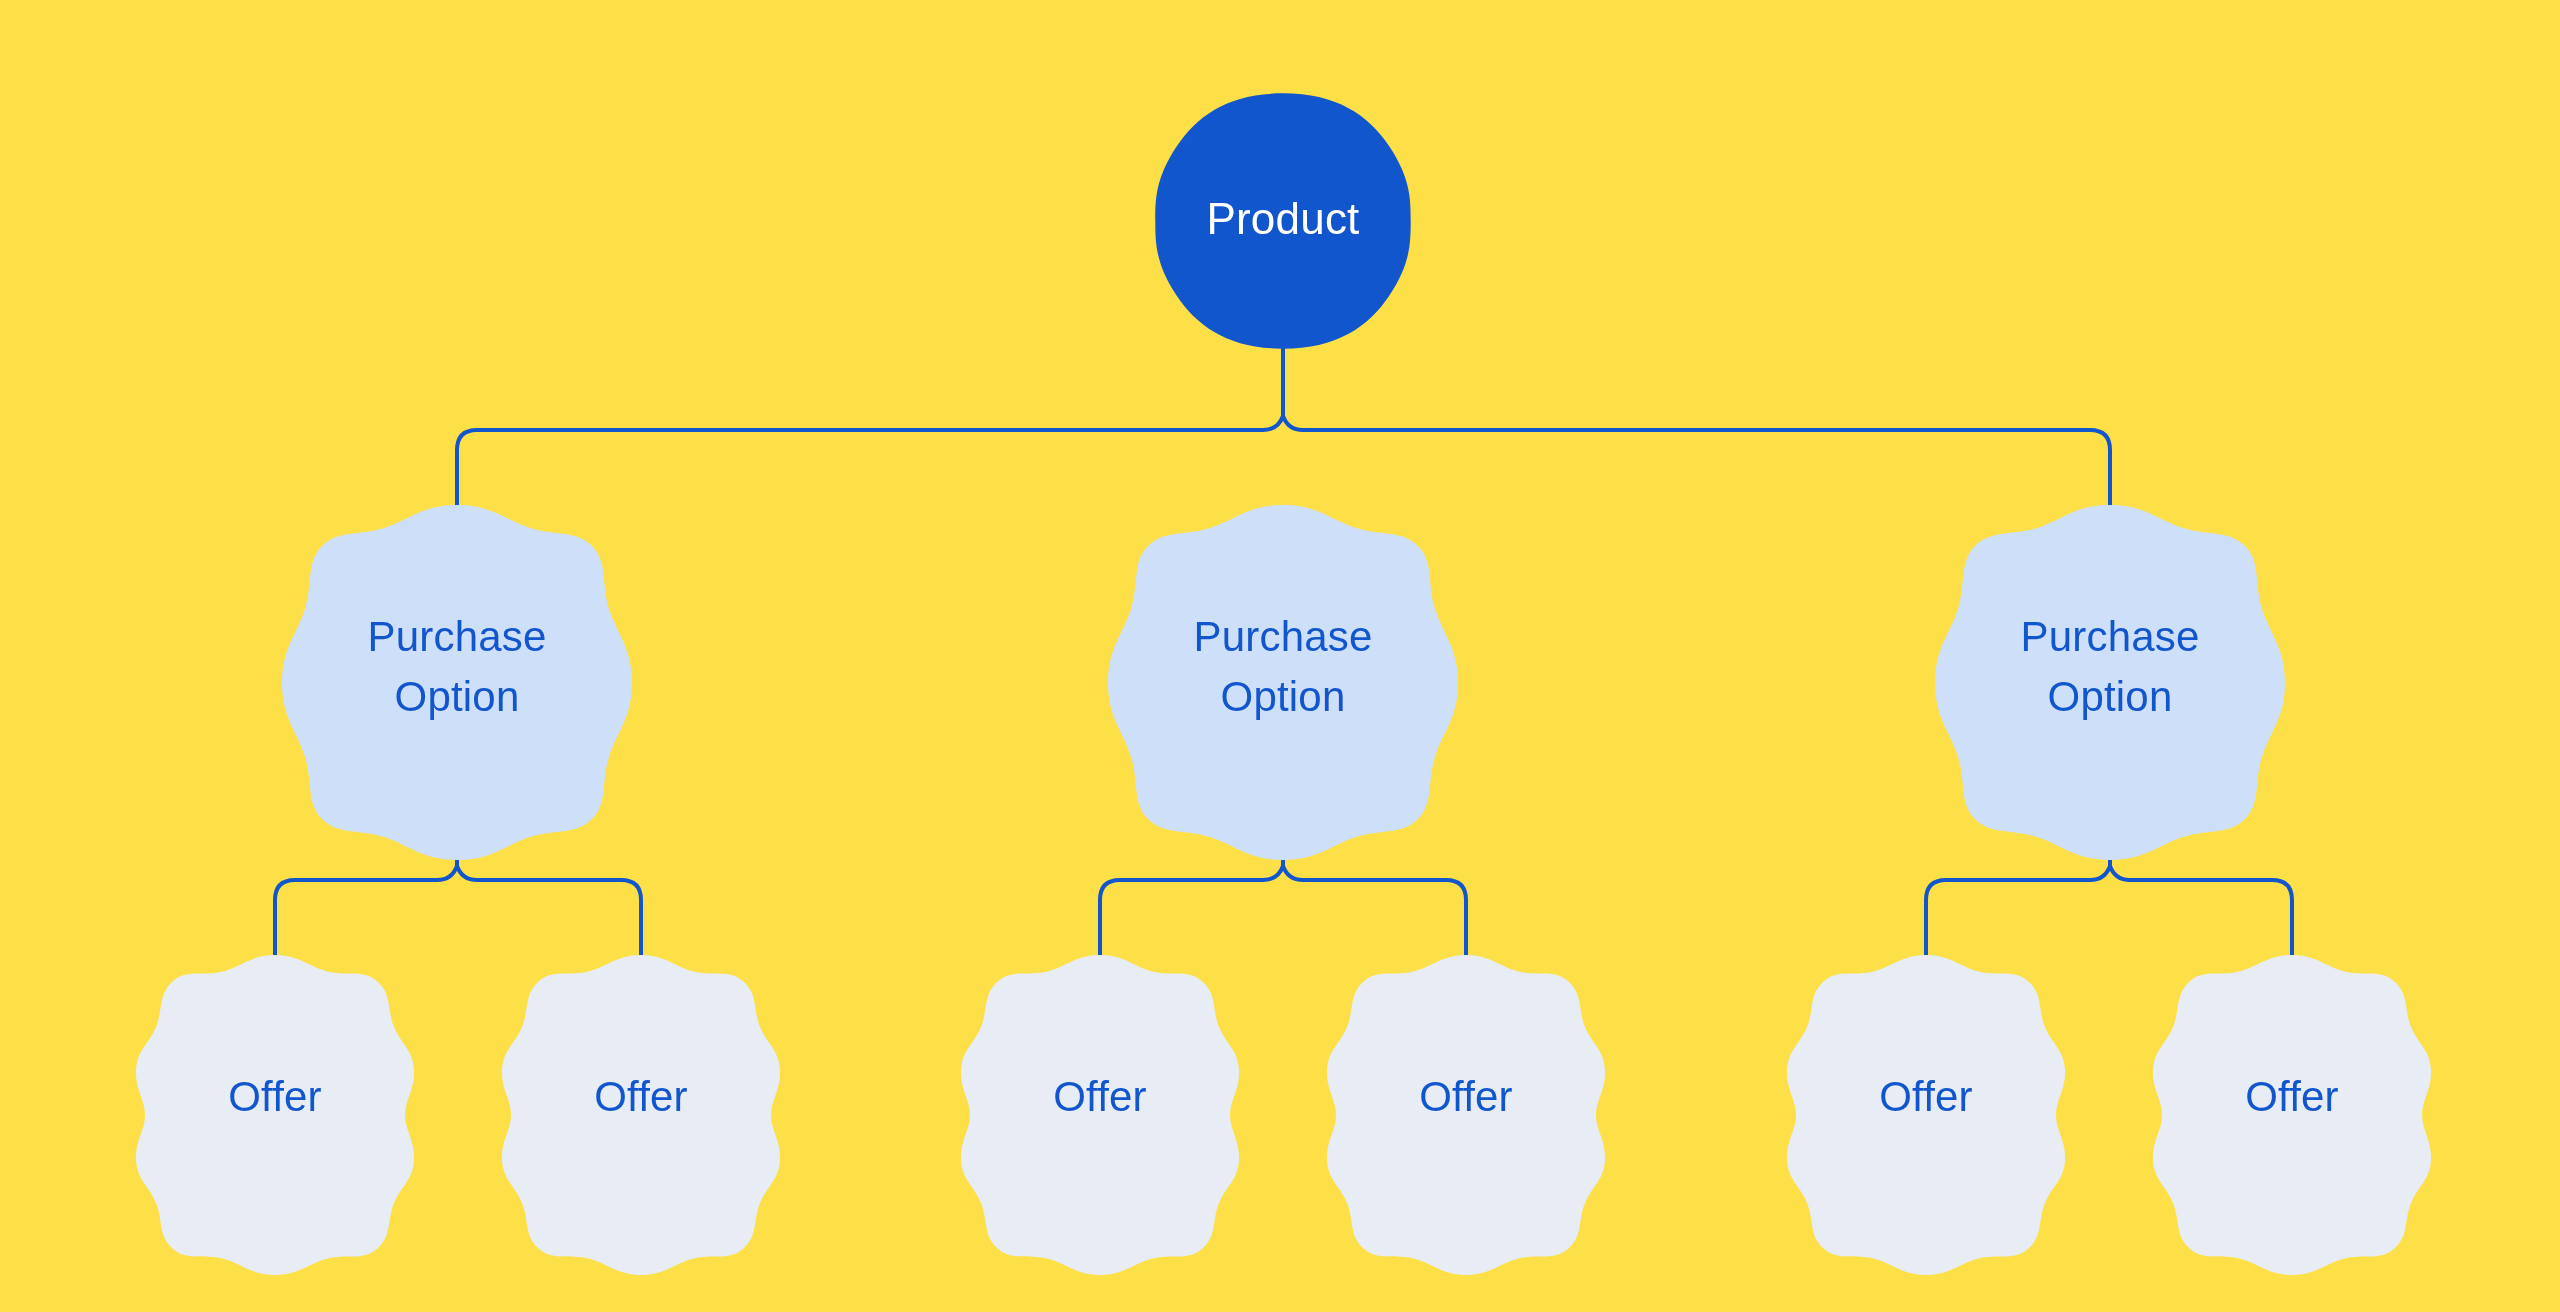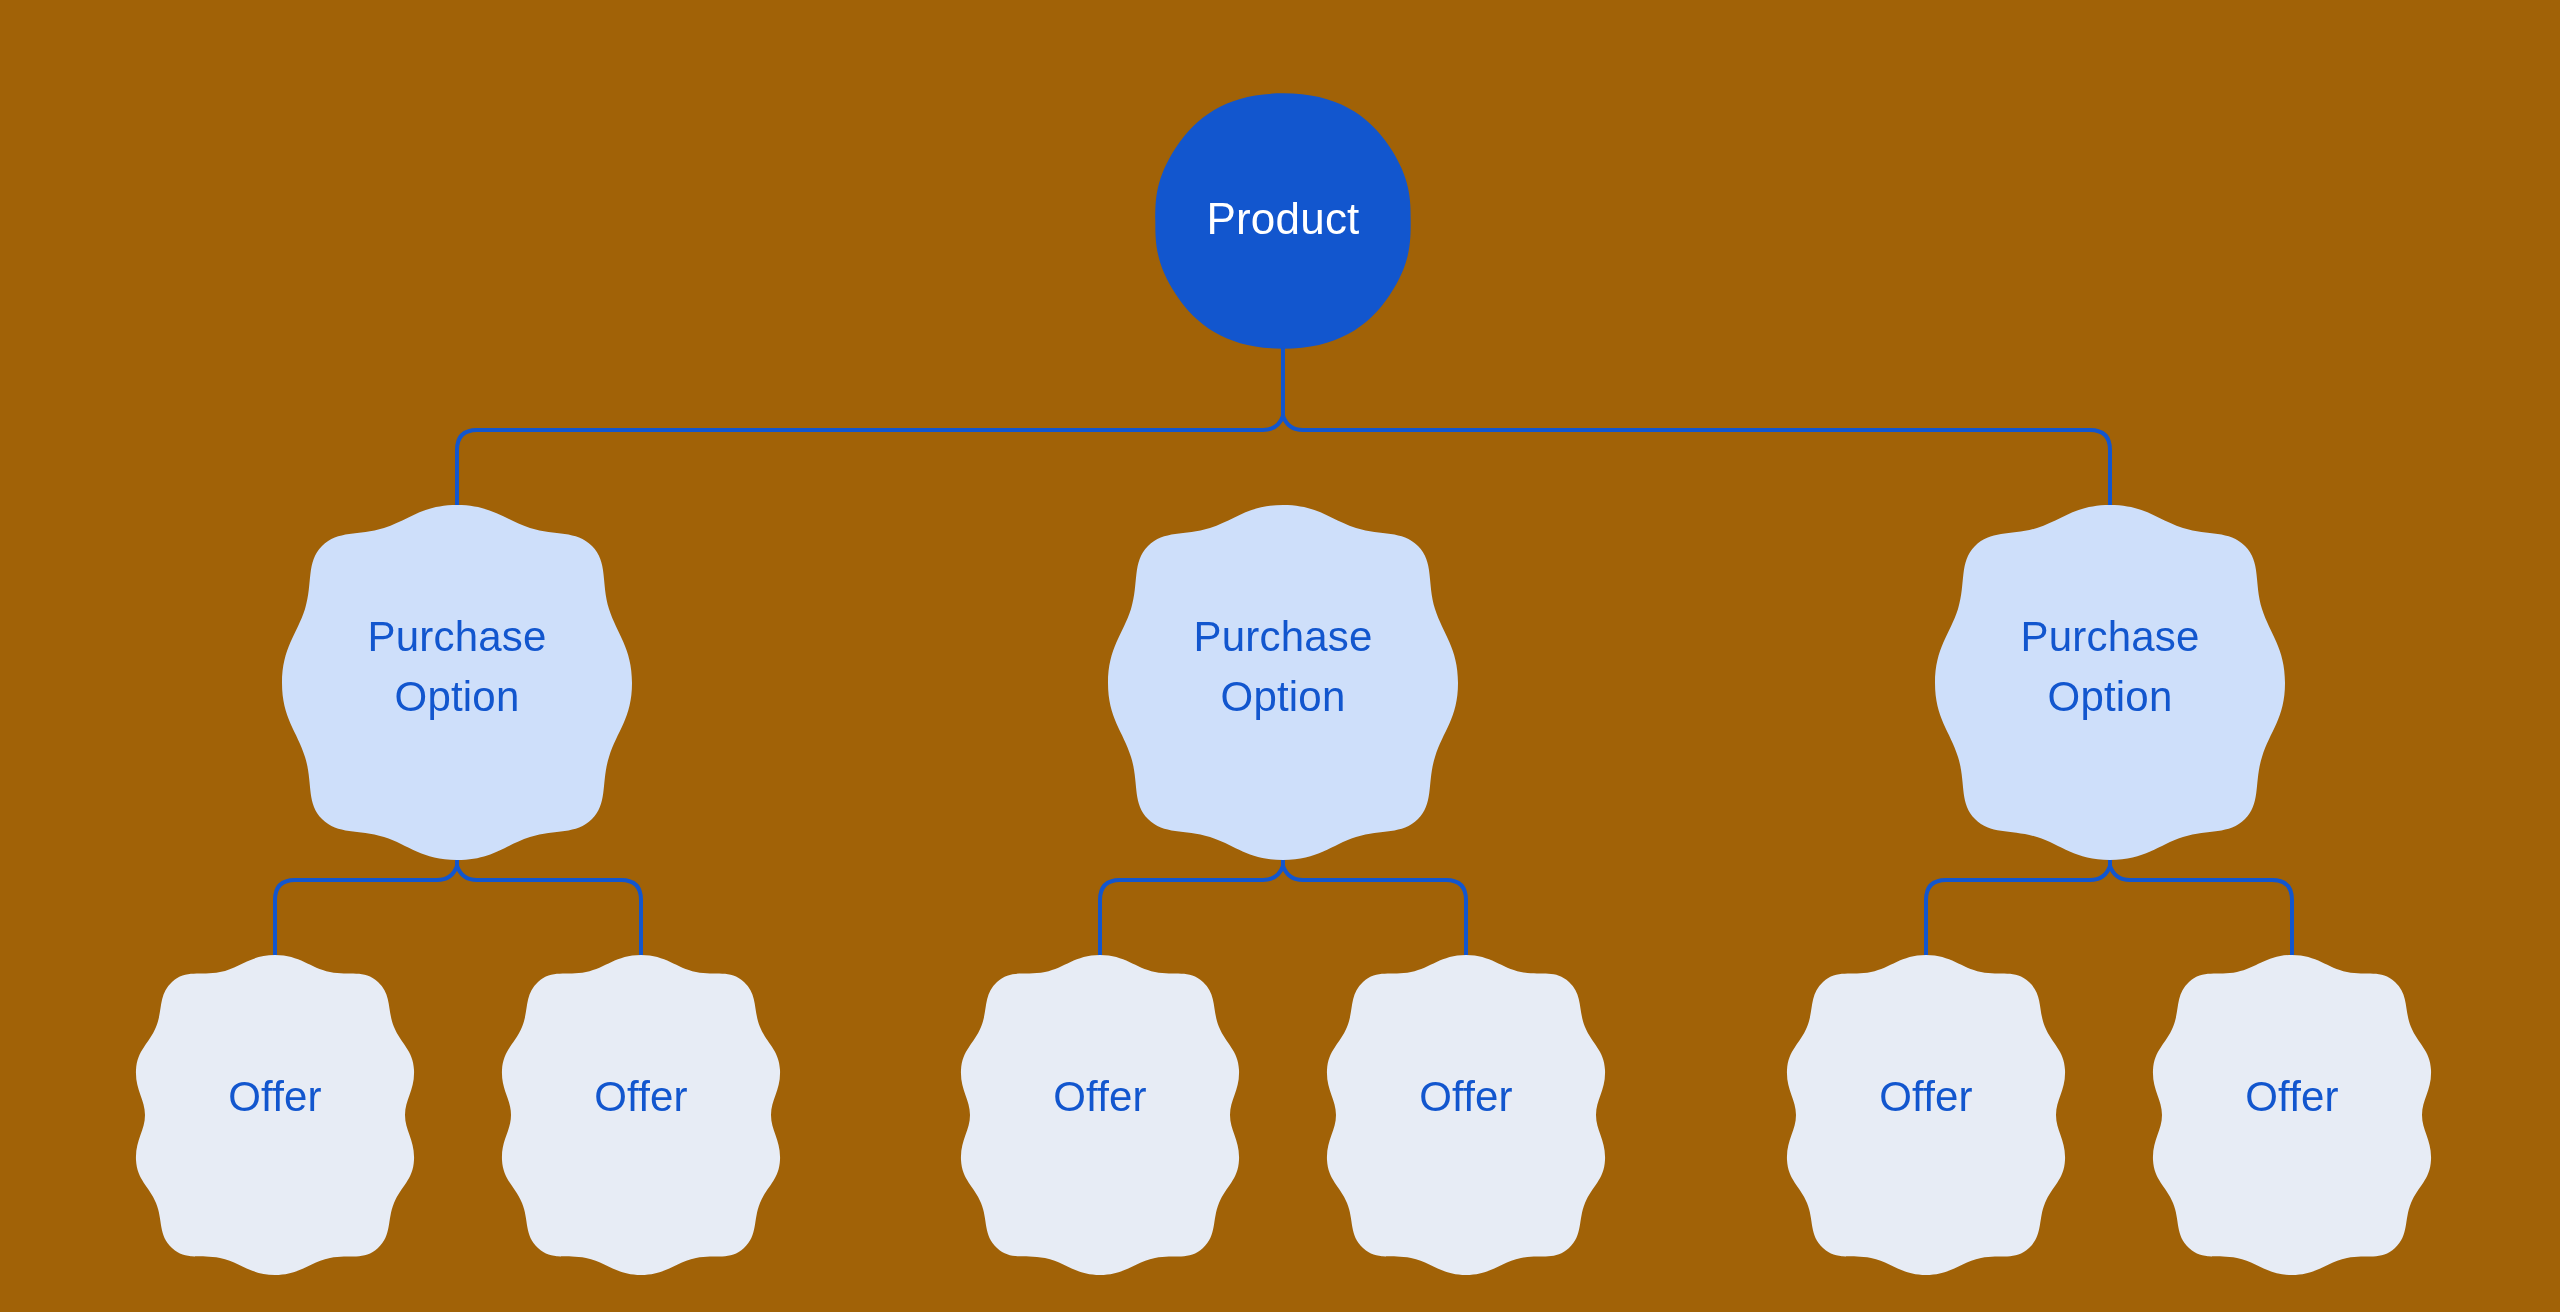--- a/index.html
+++ b/index.html
@@ -10,21 +10,21 @@
   body {
     width: 2560px;
     height: 1312px;
     overflow: hidden;
     font-family: "Liberation Sans", sans-serif;
   }
   #diagram-root {
     position: relative;
     width: 2560px;
     height: 1312px;
-    background: #a16207;
+    background: #fde047;
   }
   svg.canvas {
     display: block;
     width: 2560px;
     height: 1312px;
   }
   .node-label {
     font-family: "Liberation Sans", sans-serif;
     text-anchor: middle;
     dominant-baseline: middle;

